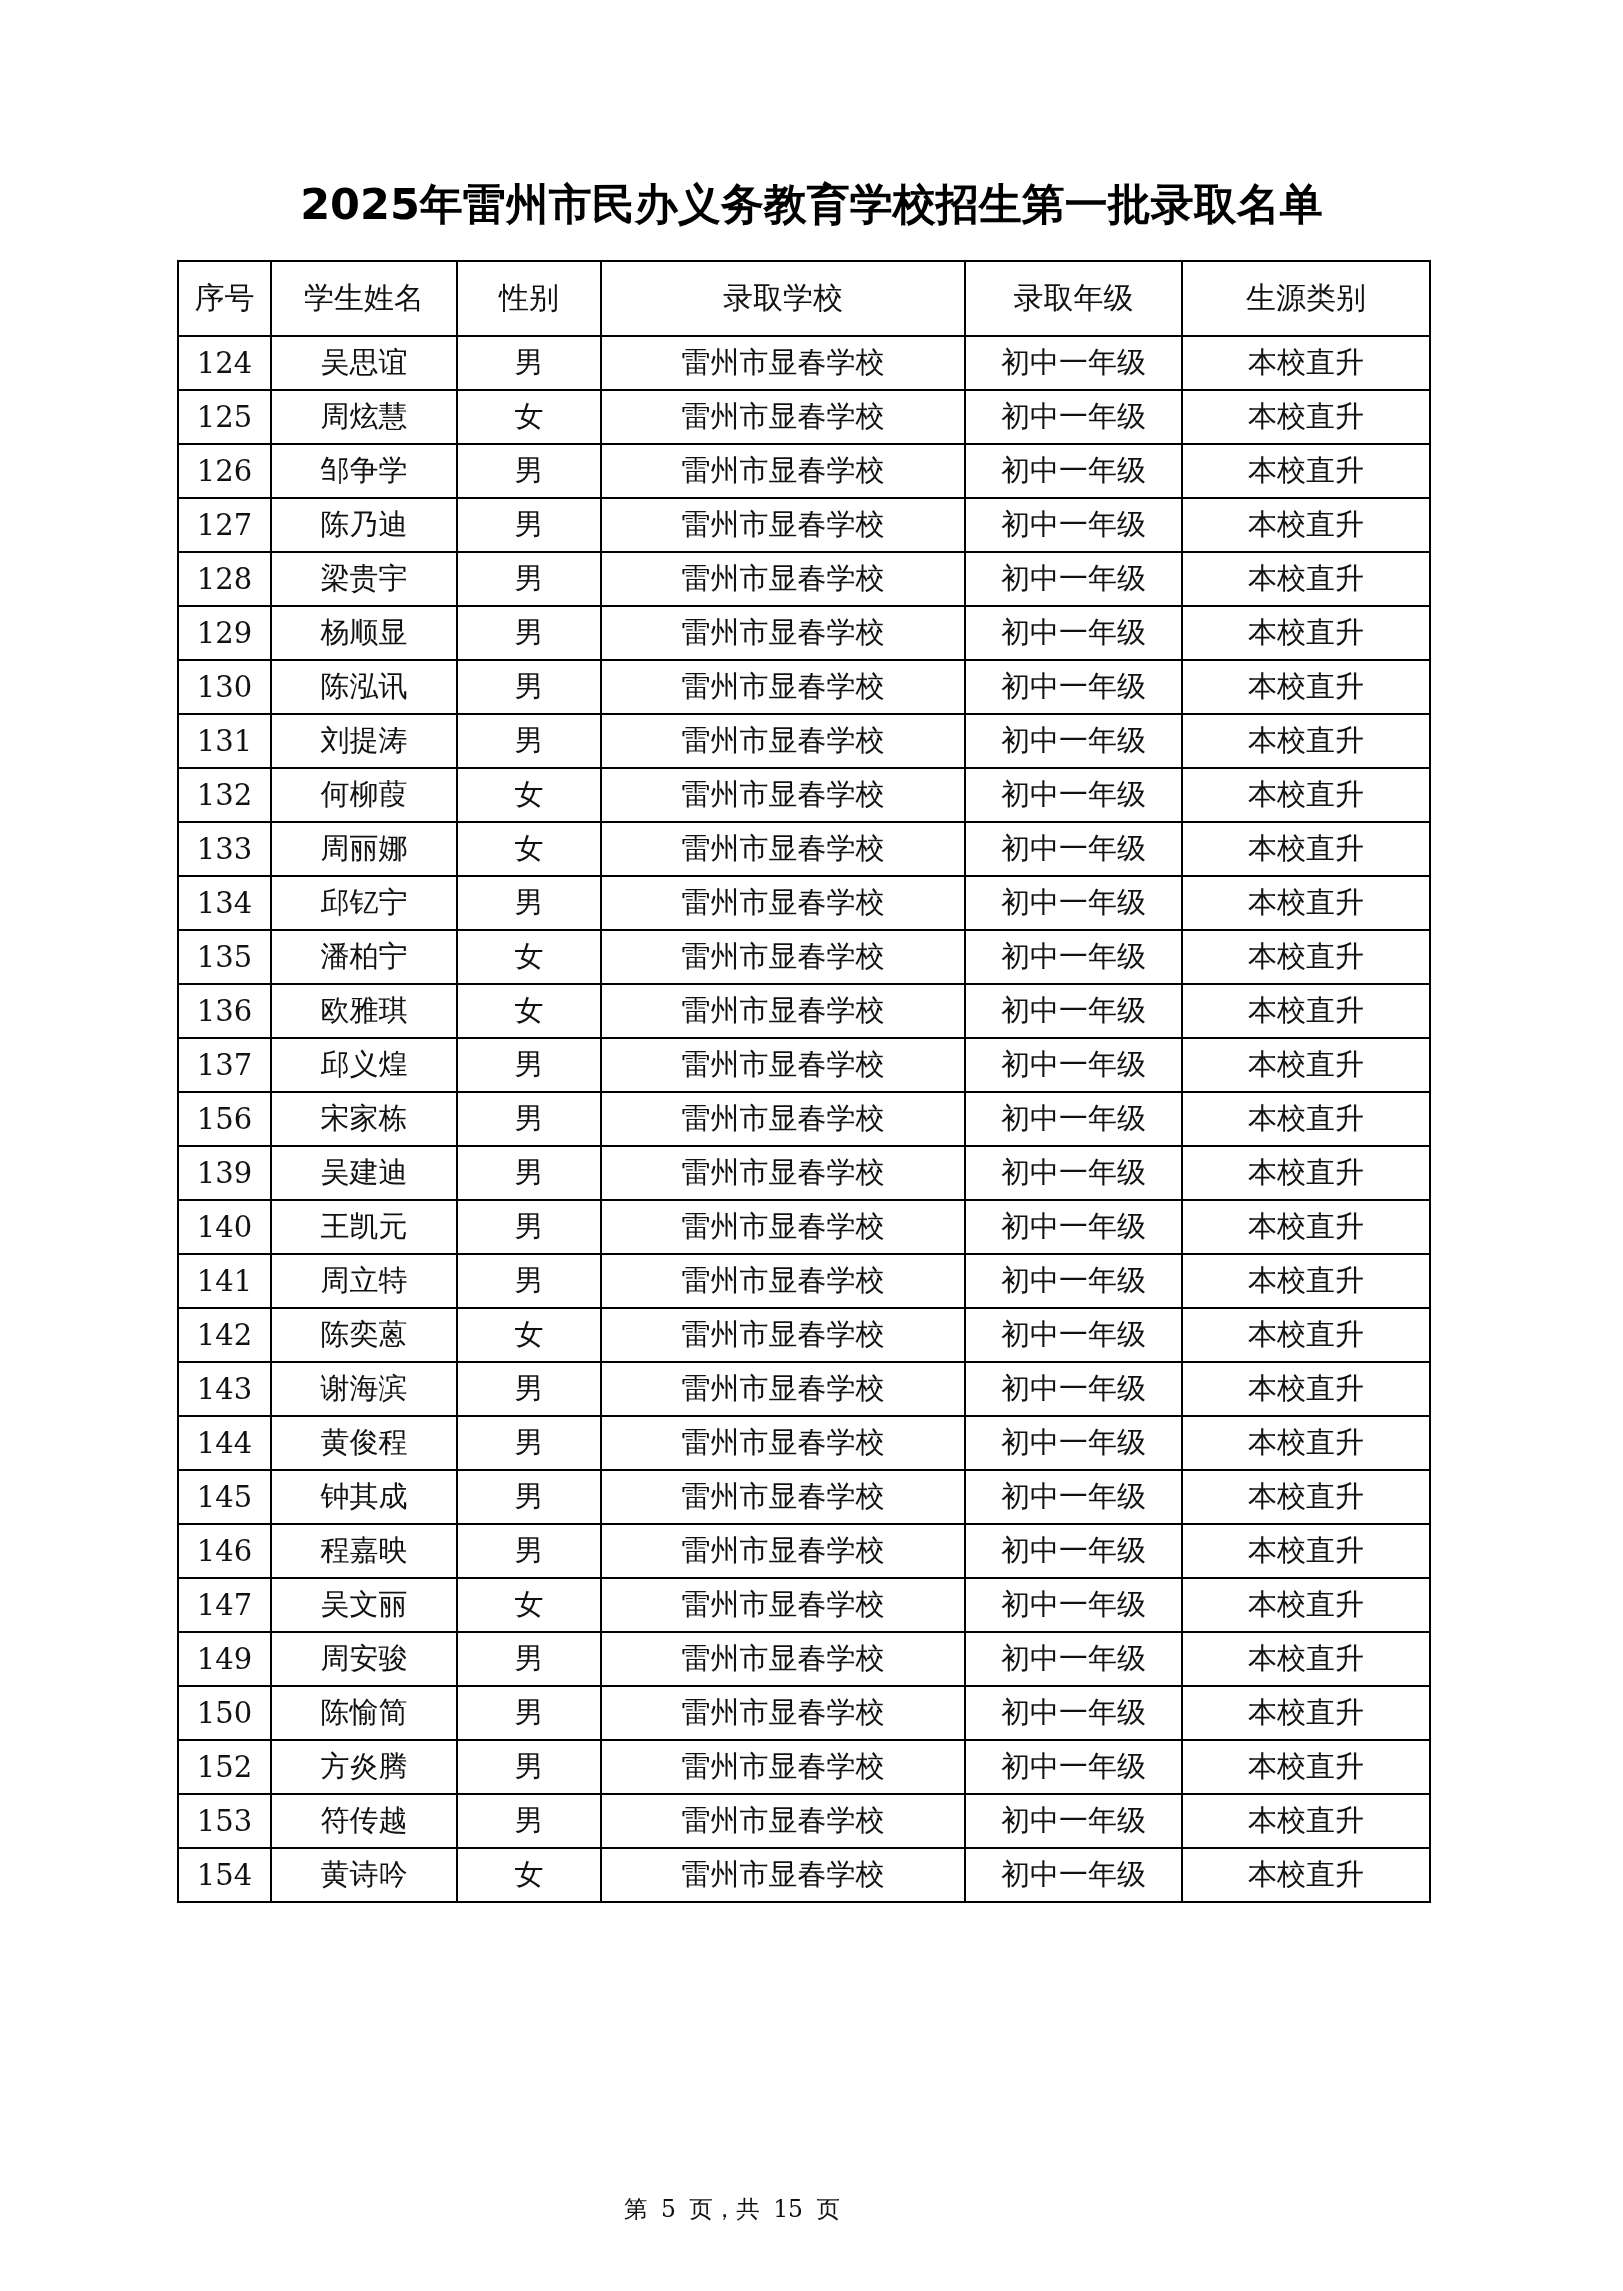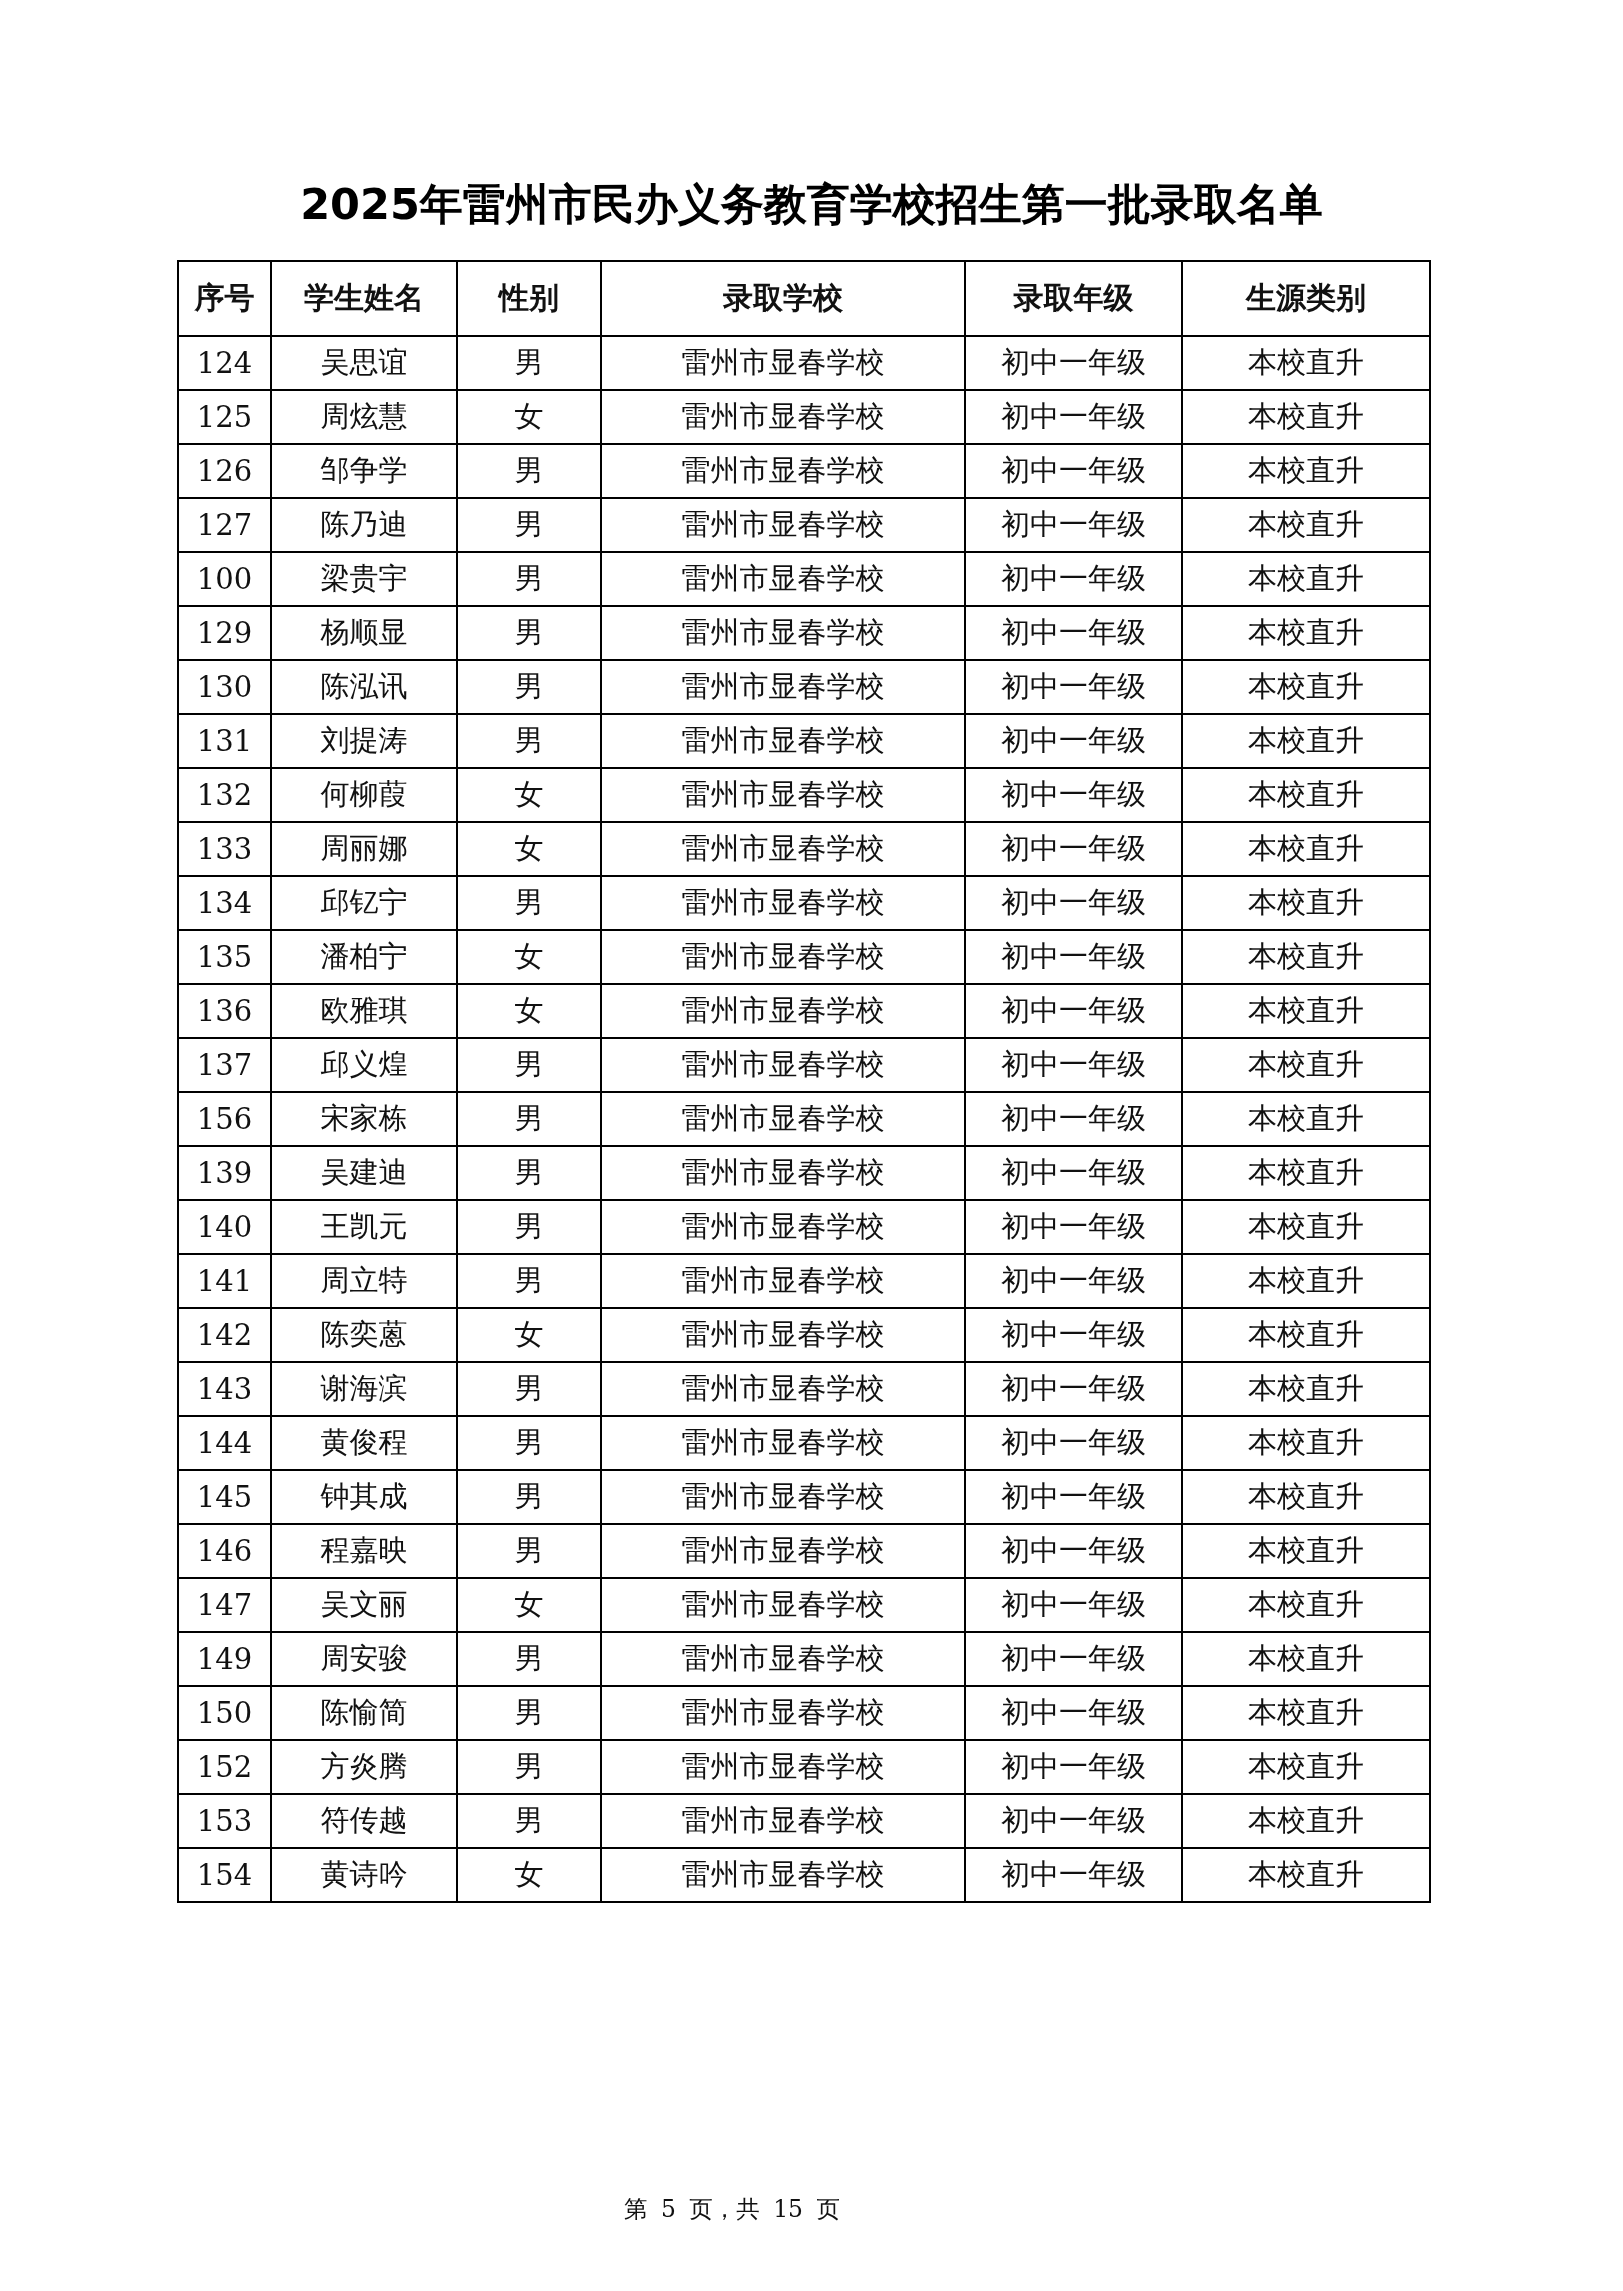--- a/index.html
+++ b/index.html
@@ -1,20 +1,20 @@
 <!DOCTYPE html>
 <html><head>
 <meta charset="utf-8">
 <style>
   html, body { margin:0; padding:0; background:#fff; }
   body { width:1623px; height:2292px; position:relative; font-family:"DejaVu Serif","Liberation Serif",serif; color:#111; }
   .title { position:absolute; top:176px; left:0; width:1623px; text-align:center; font-family:"DejaVu Sans","Liberation Sans",sans-serif; font-weight:bold; font-size:43px; letter-spacing:0px; color:#000; }
   table.list { position:absolute; left:177px; top:260px; width:1252px; border-collapse:collapse; table-layout:fixed; }
   table.list th, table.list td { border:2.9px solid #000; text-align:center; padding:0; overflow:hidden; white-space:nowrap; }
-  table.list th { height:73px; font-family:"DejaVu Sans","Liberation Sans",sans-serif; font-weight:bold; font-size:30px; }
+  table.list th { height:73px; font-family:"DejaVu Sans","Liberation Sans",sans-serif; font-weight:normal; font-size:30px; }
   table.list td { height:52px; font-size:29px; font-weight:normal; }
   .footer { position:absolute; top:2193px; left:0; width:1464px; text-align:center; font-size:23.5px; word-spacing:5.9px; }
 </style>
 </head>
 <body>
 
 <div class="title">2025年雷州市民办义务教育学校招生第一批录取名单</div>
 
 <table class="list">
   <colgroup>
@@ -62,21 +62,21 @@
       </tr>
       <tr>
         <td>127</td>
         <td>陈乃迪</td>
         <td>男</td>
         <td>雷州市显春学校</td>
         <td>初中一年级</td>
         <td>本校直升</td>
       </tr>
       <tr>
-        <td>100</td>
+        <td>128</td>
         <td>梁贵宇</td>
         <td>男</td>
         <td>雷州市显春学校</td>
         <td>初中一年级</td>
         <td>本校直升</td>
       </tr>
       <tr>
         <td>129</td>
         <td>杨顺显</td>
         <td>男</td>

